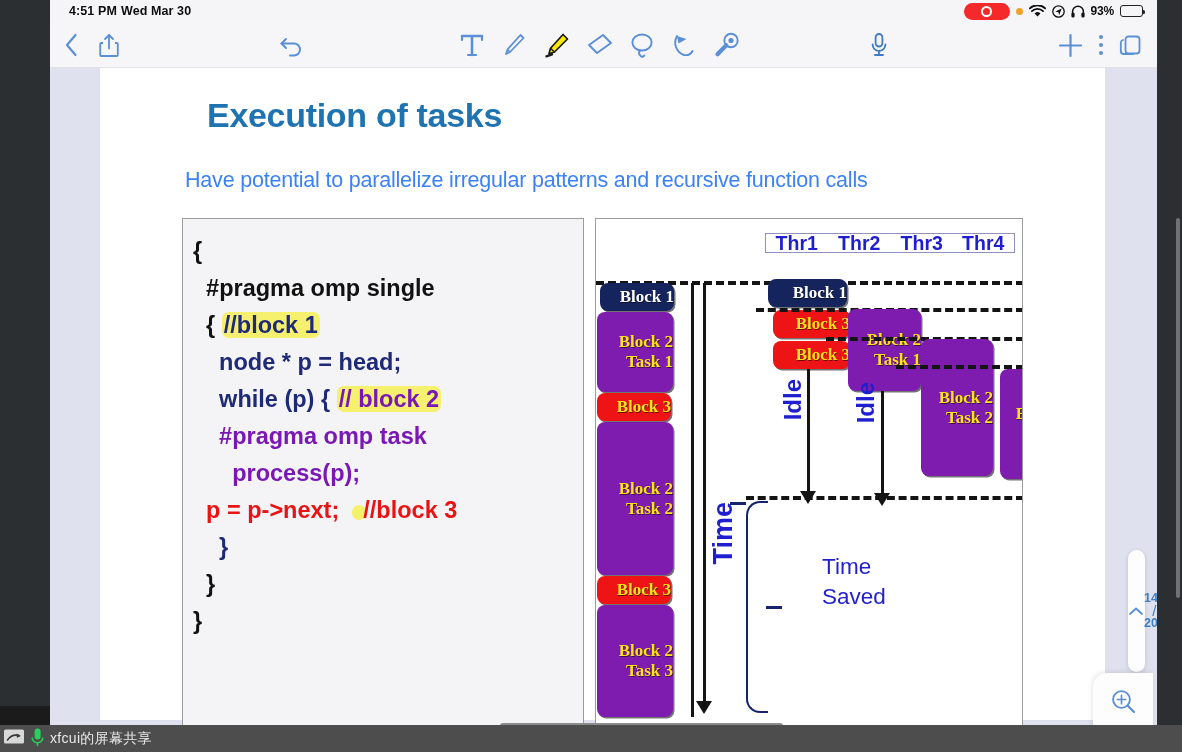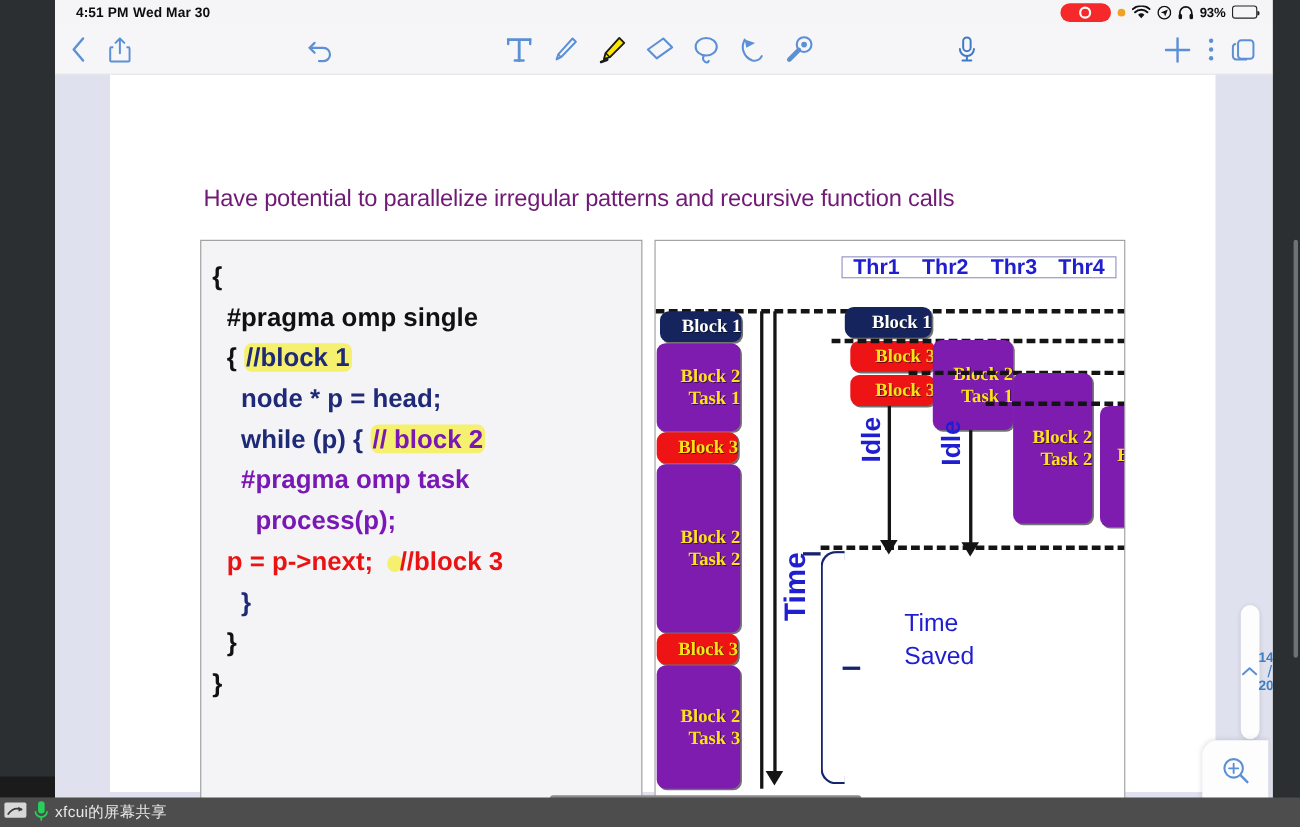--- a/index.html
+++ b/index.html
@@ -62,21 +62,21 @@
   .slide {
     position: absolute; left: 50px; top: 0px; width: 1005px; height: 652px;
     background: #ffffff;
   }
   .slide-title {
     position: absolute; left: 107px; top: 28px;
     font-size: 34px; font-weight: bold; color: #1f73b0; letter-spacing: -0.3px;
   }
   .slide-sub {
     position: absolute; left: 85px; top: 100px;
-    font-size: 21.5px; color: #701a75; letter-spacing: -0.2px;
+    font-size: 21.5px; color: #3b82f6; letter-spacing: -0.2px;
   }
 
   
   .codepanel {
     position: absolute; left: 82px; top: 150px; width: 402px; height: 560px;
     background: #f4f3f6; border: 1.5px solid #9b9b9b;
     font-family: "Liberation Sans", sans-serif;
     font-weight: bold; font-size: 23.5px; line-height: 37px;
     padding: 14px 0 0 10px; overflow: hidden;
   }
@@ -327,20 +327,21 @@
             <path d="M4 7 a3 3 0 0 0 -2.2 2.8 V18 a3 3 0 0 0 3 3 H14" stroke="#5b8fd6" stroke-width="1.8" fill="none" stroke-linecap="round"></path>
           </svg>
         </span>
       </div>
     </div>
     <div class="tb-sep"></div>
 
     <div class="pagearea">
       <div class="slide">
 
+        <div class="slide-title">Execution of tasks</div>
         <div class="slide-sub">Have potential to parallelize irregular patterns and recursive function calls</div>
 
         <div class="codepanel">
           <div class="cl"><span class="c-black">{</span></div>
           <div class="cl"><span class="c-black">  #pragma omp single</span></div>
           <div class="cl"><span class="c-black">  { </span><span class="c-navy hl">//block 1</span></div>
           <div class="cl"><span class="c-navy">    node * p = head;</span></div>
           <div class="cl"><span class="c-navy">    while (p) { </span><span class="c-purple hl">// block 2</span></div>
           <div class="cl"><span class="c-purple">    #pragma omp task</span></div>
           <div class="cl"><span class="c-purple">      process(p);</span></div>

